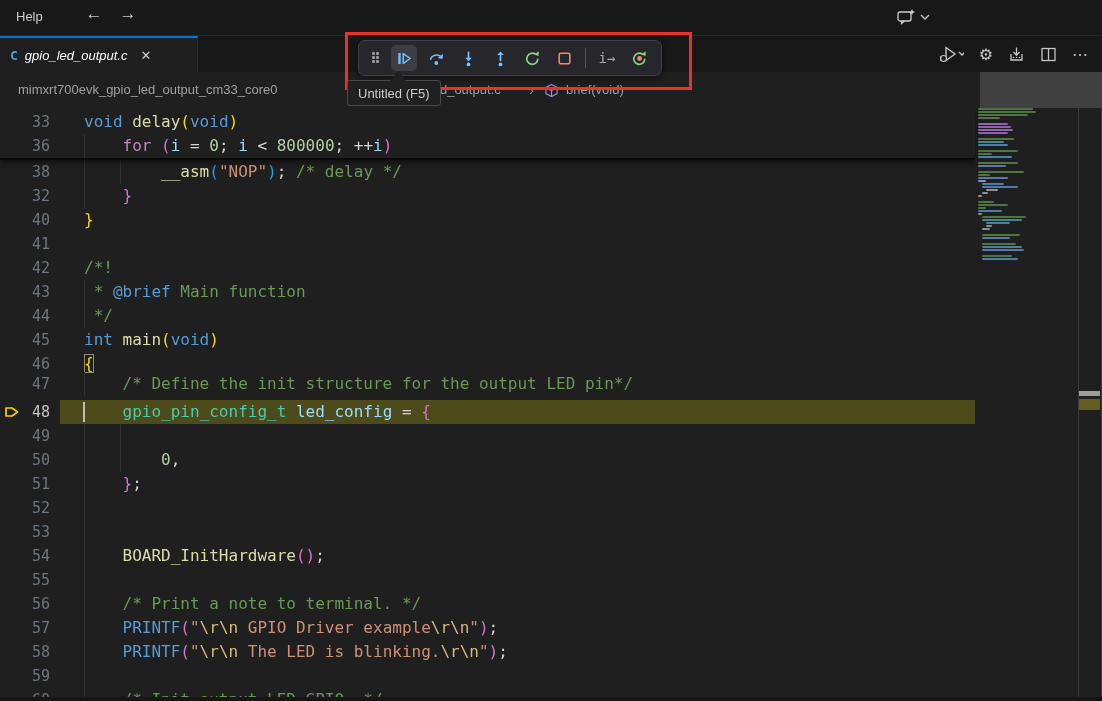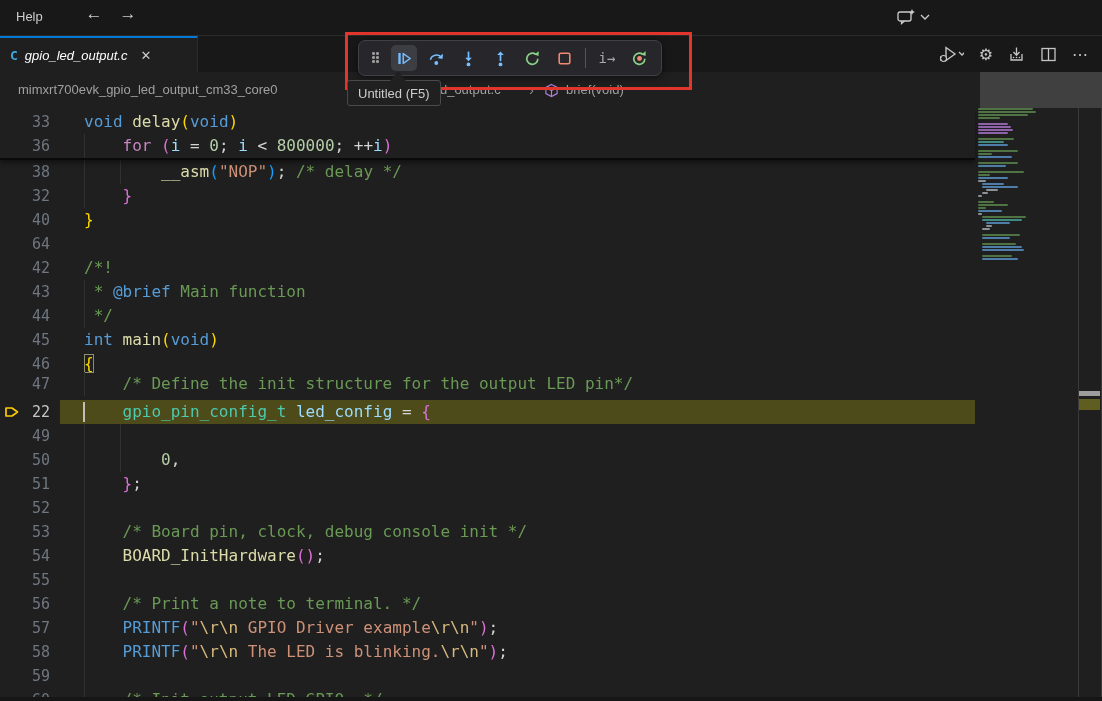--- a/index.html
+++ b/index.html
@@ -143,35 +143,35 @@
         </svg>
     </span>
     <span class="crumb" style="left:566px">brief(void)</span>
   </div>
 
   <div id="editor">
     <div id="lines">
         <div class="code-line" style="top: 52px;"><div class="guide" style="left: 84px;"></div><div class="guide" style="left: 120px;"></div><span class="lnum">38</span><span class="ltext"><span style="color: rgb(212, 212, 212);">        </span><span style="color: rgb(220, 220, 170);">__asm</span><span style="color: rgb(23, 159, 255);">(</span><span style="color: rgb(206, 145, 120);">"NOP"</span><span style="color: rgb(23, 159, 255);">)</span><span style="color: rgb(212, 212, 212);">; </span><span style="color: rgb(106, 153, 85);">/* delay */</span></span></div>
         <div class="code-line" style="top: 76px;"><div class="guide" style="left: 84px;"></div><span class="lnum">32</span><span class="ltext"><span style="color: rgb(212, 212, 212);">    </span><span style="color: rgb(218, 112, 214);">}</span></span></div>
         <div class="code-line" style="top: 100px;"><span class="lnum">40</span><span class="ltext"><span style="color: rgb(255, 215, 0);">}</span></span></div>
-        <div class="code-line" style="top: 124px;"><span class="lnum">64</span><span class="ltext"></span></div>
+        <div class="code-line" style="top: 124px;"><span class="lnum">41</span><span class="ltext"></span></div>
         <div class="code-line" style="top: 148px;"><span class="lnum">42</span><span class="ltext"><span style="color: rgb(106, 153, 85);">/*!</span></span></div>
         <div class="code-line" style="top: 172px;"><div class="guide" style="left: 84px;"></div><span class="lnum">43</span><span class="ltext"><span style="color: rgb(106, 153, 85);"> * </span><span style="color: rgb(86, 156, 214);">@brief</span><span style="color: rgb(106, 153, 85);"> Main function</span></span></div>
         <div class="code-line" style="top: 196px;"><div class="guide" style="left: 84px;"></div><span class="lnum">44</span><span class="ltext"><span style="color: rgb(106, 153, 85);"> */</span></span></div>
         <div class="code-line" style="top: 220px;"><span class="lnum">45</span><span class="ltext"><span style="color: rgb(86, 156, 214);">int</span><span style="color: rgb(212, 212, 212);"> </span><span style="color: rgb(220, 220, 170);">main</span><span style="color: rgb(255, 215, 0);">(</span><span style="color: rgb(86, 156, 214);">void</span><span style="color: rgb(255, 215, 0);">)</span></span></div>
         <div class="code-line" style="top: 244px;"><span class="lnum">46</span><span class="ltext"><span class="bracket-box" style="color: rgb(255, 215, 0);">{</span></span></div>
         <div class="code-line" style="top: 264px;"><div class="guide" style="left: 84px;"></div><span class="lnum">47</span><span class="ltext"><span style="color: rgb(212, 212, 212);">    </span><span style="color: rgb(106, 153, 85);">/* Define the init structure for the output LED pin*/</span></span></div>
-        <div class="code-line" style="top: 292px;"><div class="hlbar" style="background: rgb(77, 75, 26);"></div><span class="lnum cur">22</span><span style="position: absolute; left: 4px; top: 4px;"><svg width="16" height="16" viewBox="0 0 16 16">
+        <div class="code-line" style="top: 292px;"><div class="hlbar" style="background: rgb(77, 75, 26);"></div><span class="lnum cur">48</span><span style="position: absolute; left: 4px; top: 4px;"><svg width="16" height="16" viewBox="0 0 16 16">
               <path d="M2 4 h6 l5.5 4 -5.5 4 h-6 z" fill="none" stroke="#ffcc00" stroke-width="1.7" stroke-linejoin="round"></path>
             </svg></span><span class="ltext"><span style="color: rgb(212, 212, 212);">    </span><span style="color: rgb(78, 201, 176);">gpio_pin_config_t</span><span style="color: rgb(212, 212, 212);"> </span><span style="color: rgb(156, 220, 254);">led_config</span><span style="color: rgb(212, 212, 212);"> = </span><span style="color: rgb(218, 112, 214);">{</span></span><div class="cursor"></div></div>
         <div class="code-line" style="top: 316px;"><div class="guide" style="left: 84px;"></div><div class="guide" style="left: 120px;"></div><span class="lnum">49</span></div>
         <div class="code-line" style="top: 340px;"><div class="guide" style="left: 84px;"></div><div class="guide" style="left: 120px;"></div><span class="lnum">50</span><span class="ltext"><span style="color: rgb(212, 212, 212);">        </span><span style="color: rgb(181, 206, 168);">0</span><span style="color: rgb(212, 212, 212);">,</span></span></div>
         <div class="code-line" style="top: 364px;"><div class="guide" style="left: 84px;"></div><span class="lnum">51</span><span class="ltext"><span style="color: rgb(212, 212, 212);">    </span><span style="color: rgb(218, 112, 214);">}</span><span style="color: rgb(212, 212, 212);">;</span></span></div>
         <div class="code-line" style="top: 388px;"><div class="guide" style="left: 84px;"></div><span class="lnum">52</span><span class="ltext"></span></div>
-        <div class="code-line" style="top: 412px;"><div class="guide" style="left: 84px;"></div><span class="lnum">53</span><span class="ltext"><span style="color: rgb(212, 212, 212);">    </span><span style="color: rgb(106, 153, 85);">/* Board pin, clock, debug console init */</span></span></div>
+        <div class="code-line" style="top: 412px;"><div class="guide" style="left: 84px;"></div><span class="lnum">53</span><span class="ltext"><span style="color: rgb(212, 212, 212);">    </span></span></div>
         <div class="code-line" style="top: 436px;"><div class="guide" style="left: 84px;"></div><span class="lnum">54</span><span class="ltext"><span style="color: rgb(212, 212, 212);">    </span><span style="color: rgb(220, 220, 170);">BOARD_InitHardware</span><span style="color: rgb(218, 112, 214);">(</span><span style="color: rgb(218, 112, 214);">)</span><span style="color: rgb(212, 212, 212);">;</span></span></div>
         <div class="code-line" style="top: 460px;"><div class="guide" style="left: 84px;"></div><span class="lnum">55</span><span class="ltext"></span></div>
         <div class="code-line" style="top: 484px;"><div class="guide" style="left: 84px;"></div><span class="lnum">56</span><span class="ltext"><span style="color: rgb(212, 212, 212);">    </span><span style="color: rgb(106, 153, 85);">/* Print a note to terminal. */</span></span></div>
         <div class="code-line" style="top: 508px;"><div class="guide" style="left: 84px;"></div><span class="lnum">57</span><span class="ltext"><span style="color: rgb(212, 212, 212);">    </span><span style="color: rgb(86, 156, 214);">PRINTF</span><span style="color: rgb(218, 112, 214);">(</span><span style="color: rgb(206, 145, 120);">"</span><span style="color: rgb(215, 186, 125);">\r\n</span><span style="color: rgb(206, 145, 120);"> GPIO Driver example</span><span style="color: rgb(215, 186, 125);">\r\n</span><span style="color: rgb(206, 145, 120);">"</span><span style="color: rgb(218, 112, 214);">)</span><span style="color: rgb(212, 212, 212);">;</span></span></div>
         <div class="code-line" style="top: 532px;"><div class="guide" style="left: 84px;"></div><span class="lnum">58</span><span class="ltext"><span style="color: rgb(212, 212, 212);">    </span><span style="color: rgb(86, 156, 214);">PRINTF</span><span style="color: rgb(218, 112, 214);">(</span><span style="color: rgb(206, 145, 120);">"</span><span style="color: rgb(215, 186, 125);">\r\n</span><span style="color: rgb(206, 145, 120);"> The LED is blinking.</span><span style="color: rgb(215, 186, 125);">\r\n</span><span style="color: rgb(206, 145, 120);">"</span><span style="color: rgb(218, 112, 214);">)</span><span style="color: rgb(212, 212, 212);">;</span></span></div>
         <div class="code-line" style="top: 556px;"><div class="guide" style="left: 84px;"></div><span class="lnum">59</span><span class="ltext"></span></div>
         <div class="code-line" style="top: 580px;"><div class="guide" style="left: 84px;"></div><span class="lnum">60</span><span class="ltext"><span style="color: rgb(212, 212, 212);">    </span><span style="color: rgb(106, 153, 85);">/* Init output LED GPIO. */</span></span></div>
       </div>
     <div id="sticky">
         <div class="code-line" style="top: 2px;"><span class="lnum">33</span><span class="ltext"><span style="color: rgb(86, 156, 214);">void</span><span style="color: rgb(212, 212, 212);"> </span><span style="color: rgb(220, 220, 170);">delay</span><span style="color: rgb(255, 215, 0);">(</span><span style="color: rgb(86, 156, 214);">void</span><span style="color: rgb(255, 215, 0);">)</span></span></div>

